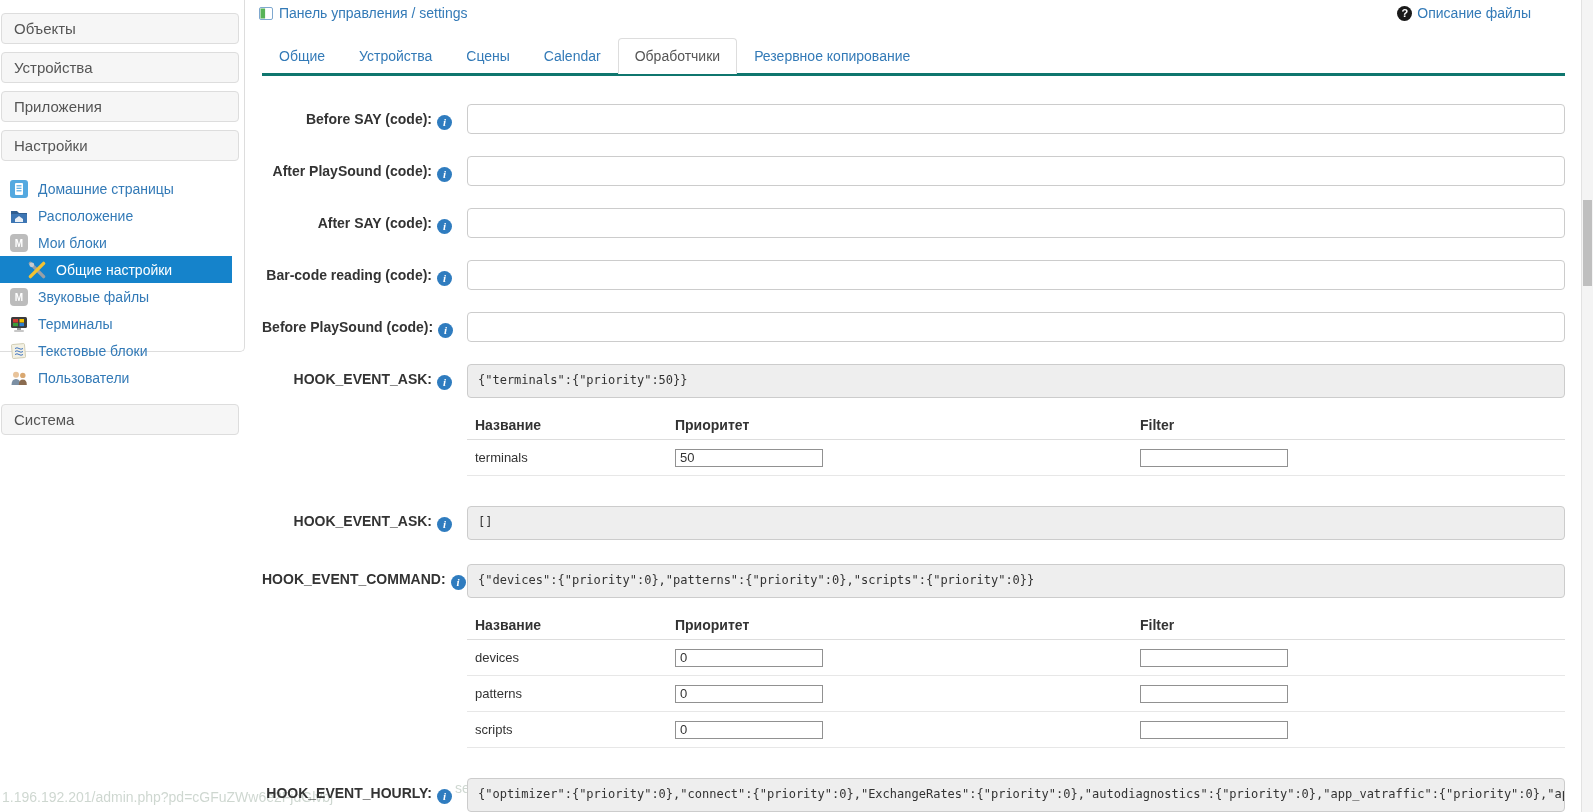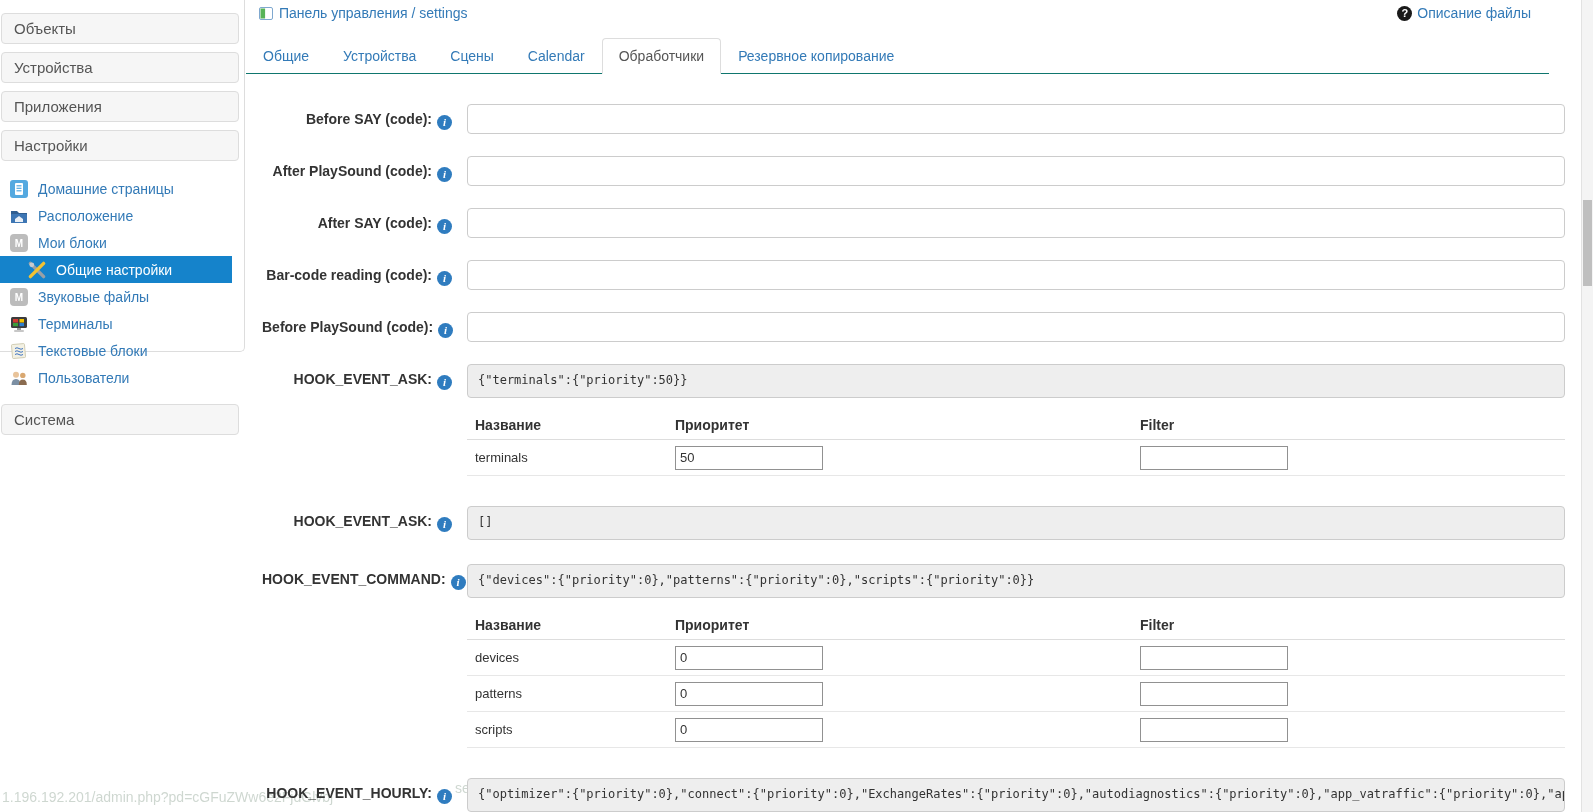--- a/index.html
+++ b/index.html
@@ -28,22 +28,22 @@
   
   .breadcrumb { position:absolute; left:259px; top:5px; display:flex; align-items:center;
     font-size:14px; color:#337ab7; z-index:3; cursor:pointer; }
   .breadcrumb .ic { margin-right:6px; display:inline-block; width:14px; height:13px; }
   .module-desc { position:absolute; right:62px; top:5px; display:flex; align-items:center;
     font-size:14px; color:#337ab7; z-index:3; cursor:pointer; }
   .q-icon { display:inline-block; width:15px; height:15px; border-radius:50%; background:#1a1a1a;
     color:#fff; font-size:11px; font-weight:bold; line-height:15px; text-align:center; margin-right:5px; }
 
   
-  .tabs { position:absolute; left:246px; top:38px; width:1303px; display:flex;
-    border-bottom:1px solid #0f766e; z-index:3; }
+  .tabs { position:absolute; left:262px; top:38px; width:1303px; display:flex;
+    border-bottom:3px solid #0f766e; z-index:3; }
   .tab { padding:9px 16px; font-size:14px; color:#337ab7; cursor:pointer; margin-bottom:-1px;
     border:1px solid transparent; border-radius:4px 4px 0 0; white-space:nowrap; }
   .tab.active { color:#555; background:#fff; border-color:#ddd #ddd #fff #ddd; cursor:default; }
 
   
   .content { position:absolute; left:262px; top:77px; width:1303px; height:735px;
     padding-top:27px; overflow:hidden; z-index:2; }
   .frow { display:flex; align-items:flex-start; margin-bottom:22px; }
   .frow.hook { margin-bottom:30px; }
   .frow.hook.tight { margin-bottom:24px; }
@@ -60,21 +60,21 @@
     color:#333; white-space:nowrap; overflow:hidden; }
 
   
   .htable { margin-top:12px; width:100%; }
   .ht-row { display:grid; grid-template-columns:208px 465px auto; align-items:center; }
   .ht-head { height:30px; border-bottom:1px solid #ddd; }
   .ht-head > div { font-weight:bold; font-size:14px; color:#333; }
   .ht-data { height:36px; border-bottom:1px solid #e7e7e7; }
   .ht-name { font-size:13px; color:#333; padding-left:8px; }
   .ht-head .ht-name { padding-left:8px; }
-  .t-input { width:148px; height:24px; border:1px solid #919191; border-radius:0;
+  .t-input { width:148px; height:18px; border:1px solid #919191; border-radius:0;
     font-size:13px; padding:2px 4px; color:#333; outline:none; }
 
   
   .scrollbar { position:absolute; right:0; top:0; width:12px; height:812px; background:#f4f4f4;
     border-left:1px solid #e2e2e2; z-index:5; }
   .scroll-thumb { position:absolute; right:1px; top:200px; width:9px; height:86px; background:#bfbfbf; }
 </style>
 </head>
 <body>
 

